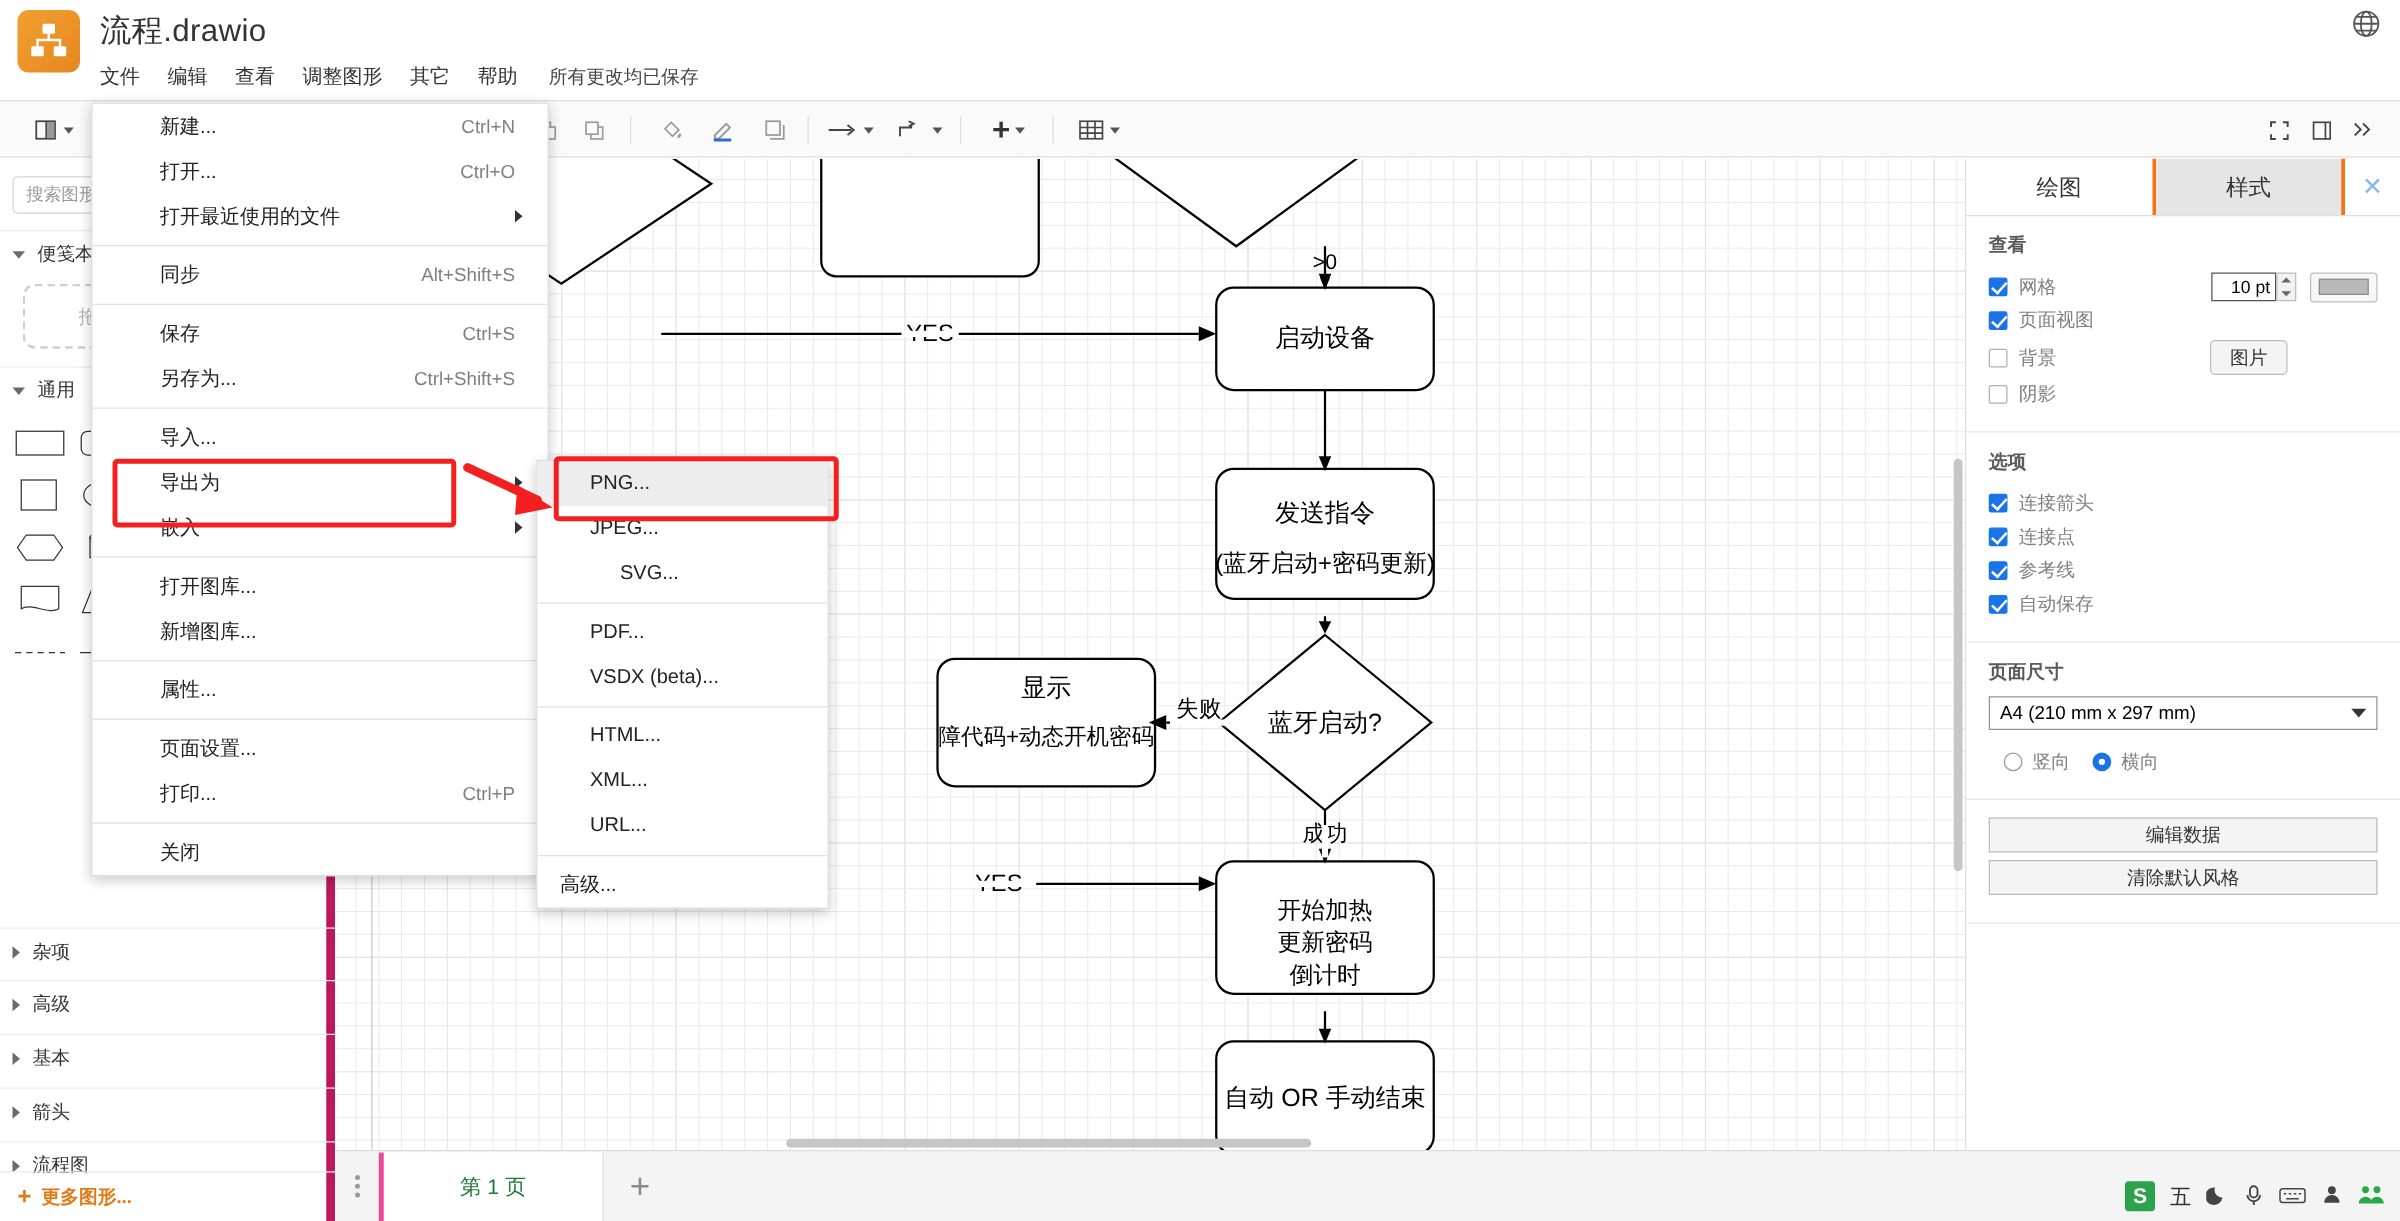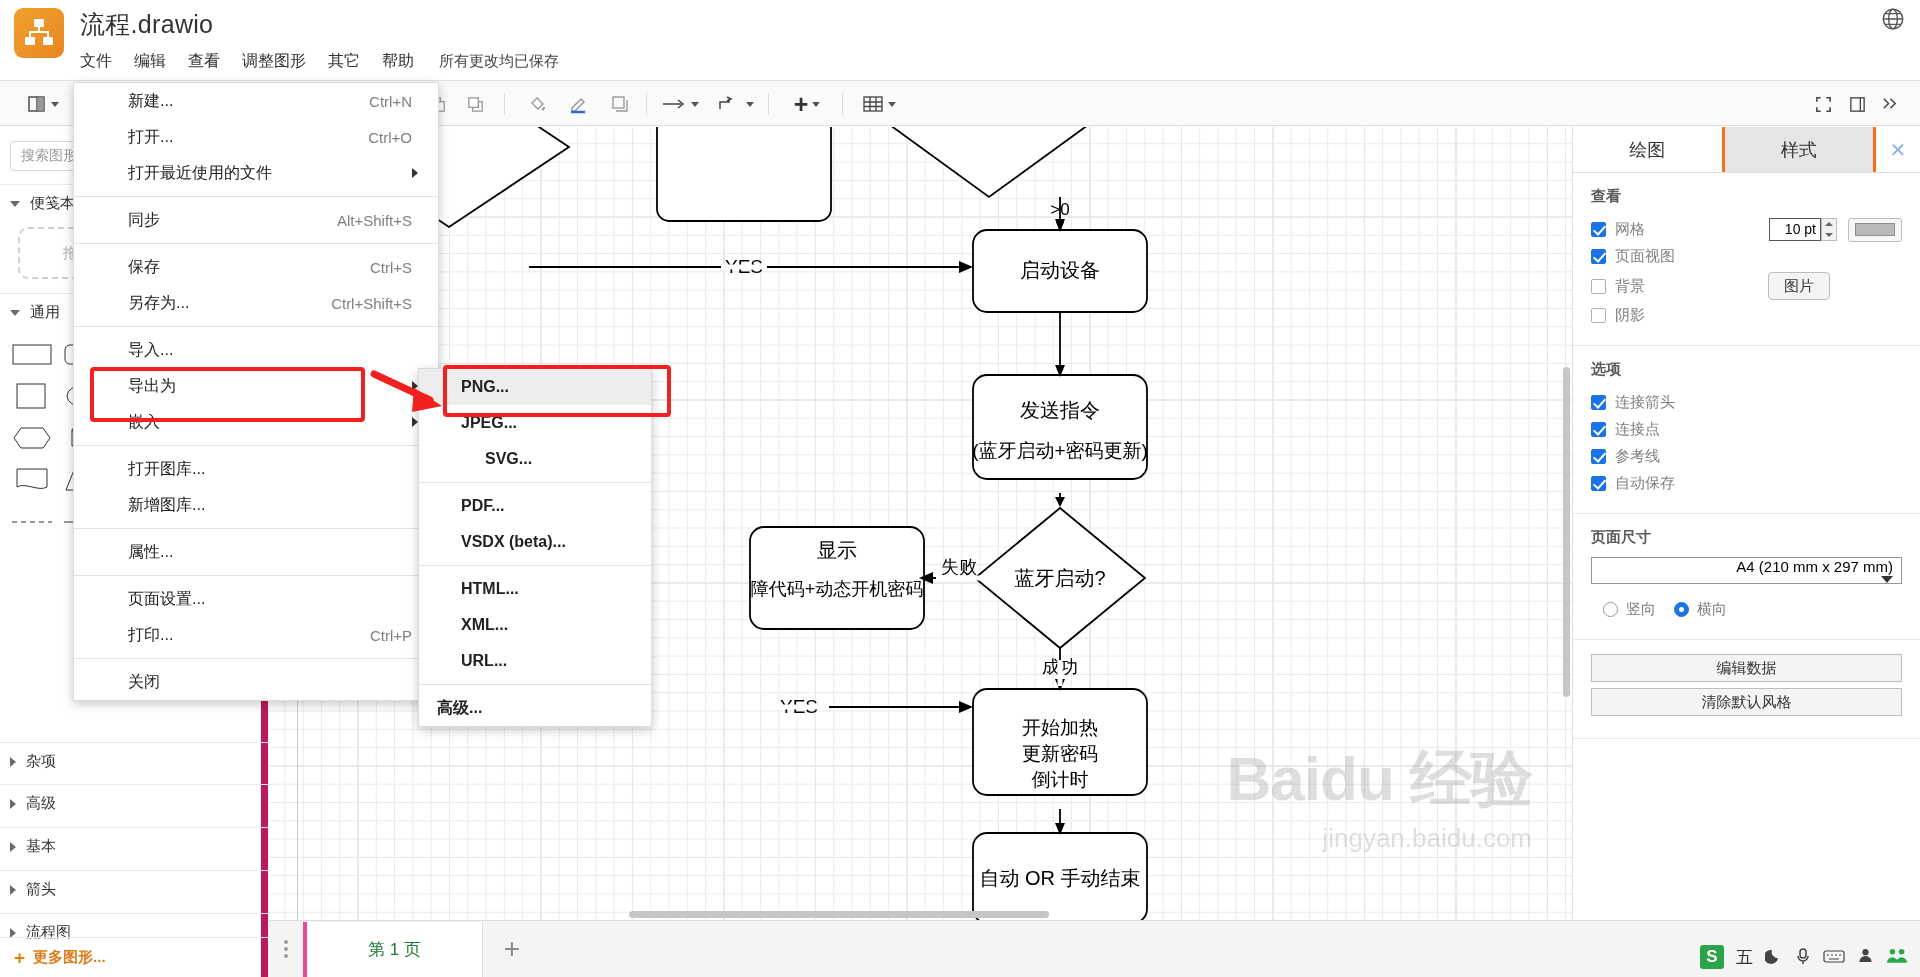--- a/index.html
+++ b/index.html
@@ -80,21 +80,21 @@
   .numfield { width:52px; height:23px; border:1px solid #555; text-align:right; padding-right:4px;
      font-size:14px; background:#fff; line-height:21px; }
   .spin { width:16px; height:23px; border:1px solid #bdbdbd; background:#f2f2f2; display:flex;
      flex-direction:column; align-items:center; justify-content:space-around; }
   .clrbtn { width:54px; height:24px; border:1px solid #bdbdbd; border-radius:3px; background:#f7f7f7;
      display:flex; align-items:center; justify-content:center; }
   .clrbtn i { display:block; width:40px; height:13px; background:#b9b9b9; border:1px solid #8d8d8d;}
   .imgbtn { width:62px; height:28px; border:1px solid #bdbdbd; border-radius:4px; background:#f4f4f4;
      display:flex; align-items:center; justify-content:center; font-size:15px; color:#333; }
   .sel { width:100%; height:27px; border:1px solid #949494; background:#fff; font-size:15px;
-     display:flex; align-items:flex-end; padding:0 8px; justify-content:space-between;flex-direction:column; }
+     display:flex; align-items:center; padding:0 8px; justify-content:space-between; }
   .radio { width:15px;height:15px;border:1px solid #9a9a9a;border-radius:50%;margin-right:8px;
      position:relative; flex:none; background:#fff;}
   .radio.on { border-color:#1a73e8; background:#1a73e8; }
   .radio.on:after{content:"";position:absolute;left:4px;top:4px;width:5px;height:5px;border-radius:50%;background:#fff;}
   .wbtn { width:100%; height:28px; border:1px solid #bdbdbd; background:#f4f4f4; font-size:15px;
      display:flex; align-items:center; justify-content:center; color:#333; margin-bottom:6px; }
 
   
   .bottombar { position:absolute; left:269px; bottom:0; right:0; height:57px; background:#f4f4f4;
      border-top:1px solid #ddd; display:flex; align-items:center; }
@@ -113,21 +113,21 @@
      box-shadow:0 3px 10px rgba(0,0,0,.22); z-index:60; }
   .menuitem { height:36px; display:flex; align-items:center; padding:0 22px 0 54px; font-size:16px; color:#222;
      position:relative; white-space:nowrap; }
   .menuitem .sc { position:absolute; right:26px; color:#808080; font-size:15px; }
   .menuitem .sub { position:absolute; right:20px; width:0;height:0;
      border-top:5px solid transparent;border-bottom:5px solid transparent;border-left:6px solid #333; }
   .menuitem.hl { background:#ededed; }
   .msep { height:1px; background:#e2e2e2; margin:5px 0; }
 
   .filemenu { left:73px; top:82px; width:366px; }
-  .submenu { left:418px; top:368px; width:234px;font-weight:bold; }
+  .submenu { left:429px; top:368px; width:234px; }
 
   
   .redbox { position:absolute; border:4px solid #f42020; border-radius:4px; z-index:70; pointer-events:none; }
   .redarrow { position:absolute; z-index:71; }
 
   
   .wm { position:absolute; right:40px; bottom:66px; z-index:30; opacity:.33; pointer-events:none;
      text-align:right; }
   .wm .big { font-size:62px; font-weight:bold; color:#9c9c9c; letter-spacing:-1px; }
   .wm .small { font-size:26px; color:#9c9c9c; margin-top:2px; }
@@ -537,24 +537,20 @@
           <path d="M667 451 h48"></path>
           <path d="M791 529 v30"></path>
         <path d="M507 580 h46"></path>
       </g>
       <g stroke="#000" stroke-width="1.8" fill="none">
         <path d="M452 140 h-1"></path>
           <path d="M791 529 v4"></path>
       </g>
     </svg>
 
-    <div class="wm">
-      <div class="big">Baidu 经验</div>
-      <div class="small">jingyan.baidu.com</div>
-    </div>
 
     <div class="scroll-h">
         <i></i>
       </div>
     <div class="scroll-v">
         <i></i>
       </div>
   </div>
 
   <div class="rightpanel">

